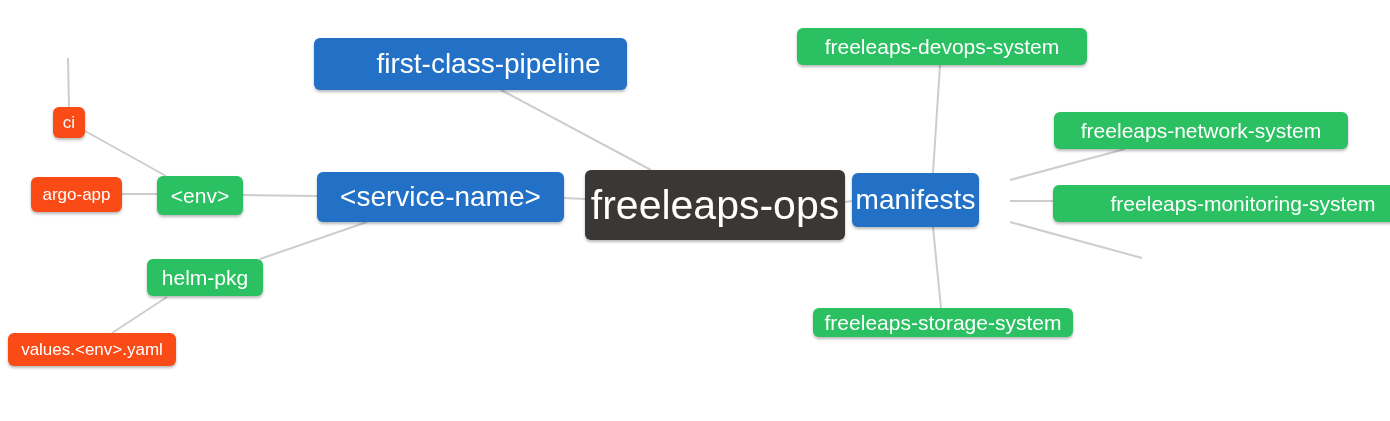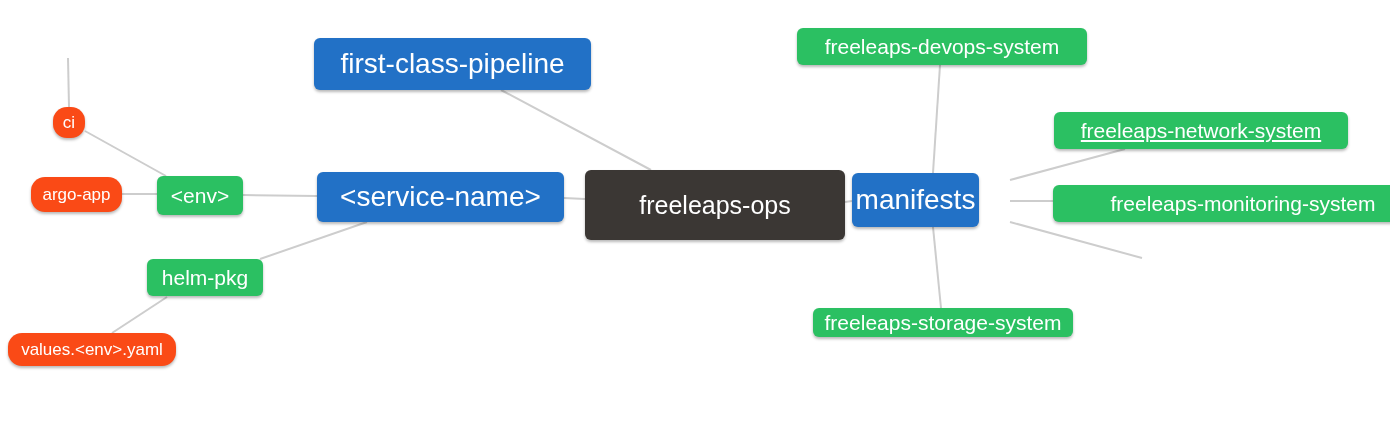--- a/index.html
+++ b/index.html
@@ -13,24 +13,24 @@
   .edges{position:absolute;left:0;top:0;z-index:0;}
   .edges line{stroke:#cdcdcd;stroke-width:2;}
   .node{
     position:absolute;z-index:1;
     display:flex;align-items:center;justify-content:center;
     color:#ffffff;border-radius:6px;
     box-shadow:0 2px 3px rgba(0,0,0,.28);
     white-space:nowrap;cursor:pointer;
     line-height:1;
   }
-  .lvl0{background:#3b3734;font-size:25px;}
+  .lvl0{background:#3b3734;font-size:41px;}
   .lvl1{background:#2271c6;font-size:28px;}
   .lvl2{background:#2bc062;font-size:21px;}
-  .lvl3{background:#fa4a16;font-size:17px;border-radius:14px;}
+  .lvl3{background:#fa4a16;font-size:17px;}
   .lvl4{background:#f7a41c;font-size:14px;}
 </style>
 </head>
 <body>
 
 <div class="stage">
 
   <svg class="edges" width="1390" height="421">
     <line x1="68" y1="58" x2="69" y2="107"></line>
     <line x1="85" y1="131" x2="166" y2="176"></line>
@@ -43,33 +43,33 @@
     <line x1="845" y1="202" x2="852" y2="201"></line>
     <line x1="933" y1="173" x2="940" y2="65"></line>
     <line x1="1010" y1="180" x2="1125" y2="149"></line>
     <line x1="1010" y1="201" x2="1053" y2="201"></line>
     <line x1="1010" y1="222" x2="1142" y2="258"></line>
     <line x1="933" y1="227" x2="941" y2="308"></line>
   </svg>
 
   <div class="node lvl0" style="left:585px;top:170px;width:260px;height:70px;">freeleaps-ops</div>
 
-  <div class="node lvl1" style="left:314px;top:38px;width:277px;height:52px;">first-class-pipeline</div>
+  <div class="node lvl1" style="left:314px;top:38px;width:277px;height:52px;padding-left:36px;">first-class-pipeline</div>
 
   <div class="node lvl1" style="left:317px;top:172px;width:247px;height:50px;">&lt;service-name&gt;</div>
 
   <div class="node lvl1" style="left:852px;top:173px;width:127px;height:54px;">manifests</div>
 
   <div class="node lvl2" style="left:157px;top:176px;width:86px;height:39px;">&lt;env&gt;</div>
 
   <div class="node lvl2" style="left:147px;top:259px;width:116px;height:37px;">helm-pkg</div>
 
   <div class="node lvl2" style="left:797px;top:28px;width:290px;height:37px;">freeleaps-devops-system</div>
 
-  <div class="node lvl2" style="left:1054px;top:112px;width:294px;height:37px;text-decoration:underline;">freeleaps-network-system</div>
+  <div class="node lvl2" style="left:1054px;top:112px;width:294px;height:37px;">freeleaps-network-system</div>
 
   <div class="node lvl2" style="left:1053px;top:185px;width:380px;height:37px;">freeleaps-monitoring-system</div>
 
 
   <div class="node lvl2" style="left:813px;top:308px;width:260px;height:29px;">freeleaps-storage-system</div>
 
   <div class="node lvl3" style="left:53px;top:107px;width:32px;height:31px;">ci</div>
 
   <div class="node lvl3" style="left:31px;top:177px;width:91px;height:35px;">argo-app</div>
 

